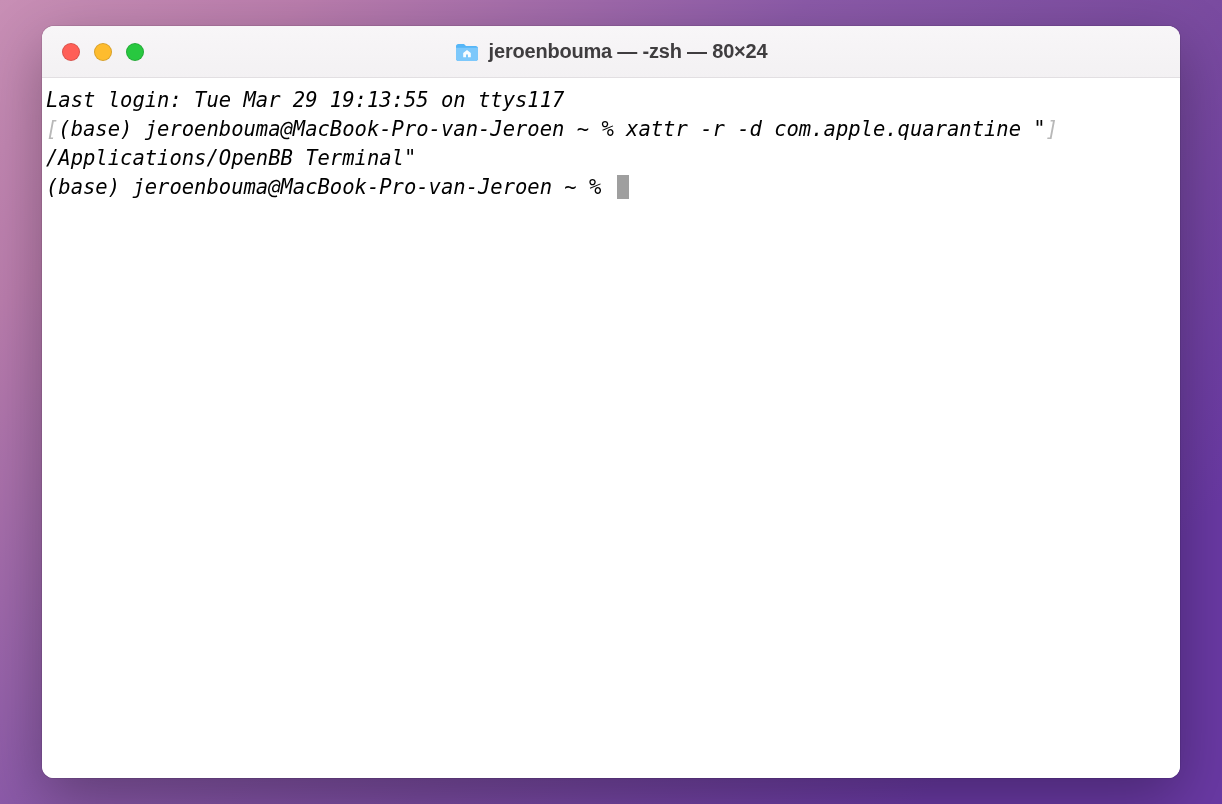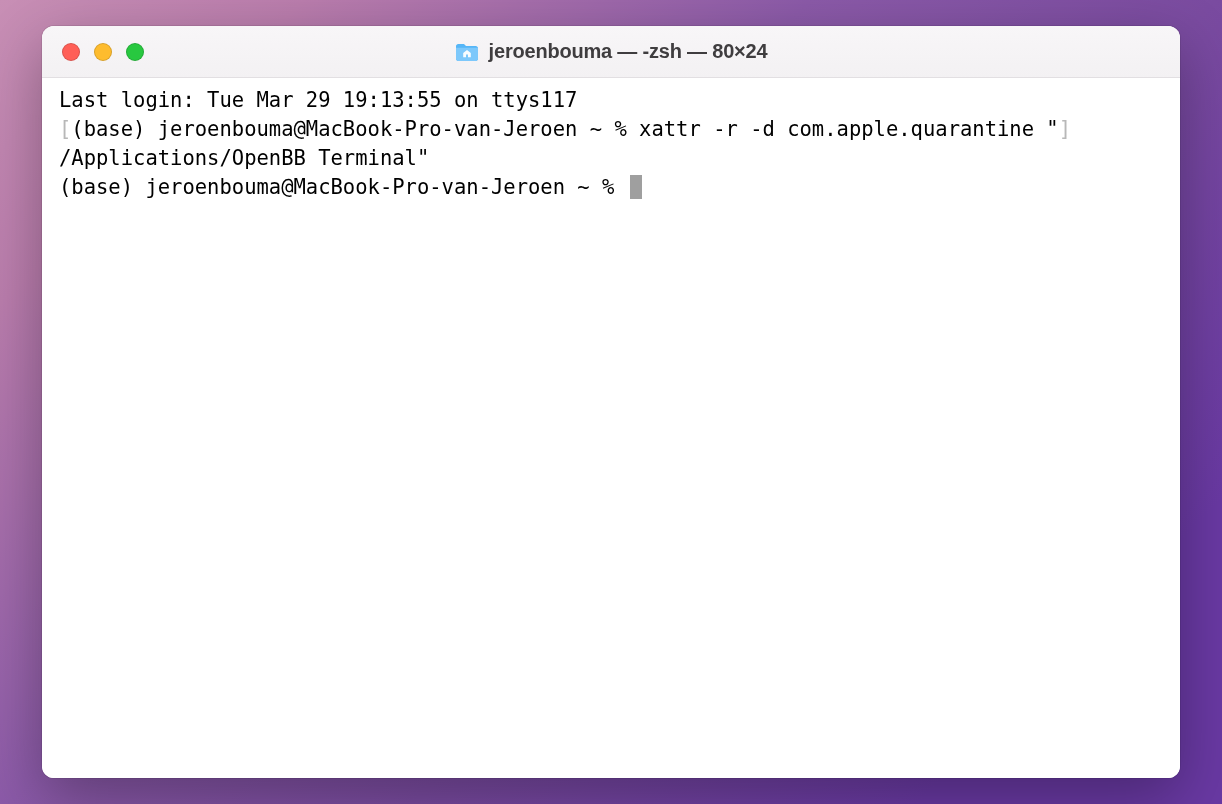--- a/index.html
+++ b/index.html
@@ -76,27 +76,28 @@
     .window-title {
       font-size: 20px;
       font-weight: 700;
       color: #3f3d3f;
       letter-spacing: -0.2px;
     }
 
     .terminal-body {
       flex: 1;
       background: #ffffff;
-      padding: 8px 4px 4px 17px;
+      padding: 8px 4px 4px 4px;
       font-family: "SF Mono", Menlo, Consolas, monospace;
       font-size: 20.5px;
       line-height: 29px;
       color: #000000;
       white-space: pre;
       overflow: hidden;
+      font-style: italic;
     }
 
     .bracket {
       color: #b8b8b8;
     }
 
     .line {
       white-space: pre-wrap;
       word-break: break-all;
     }

